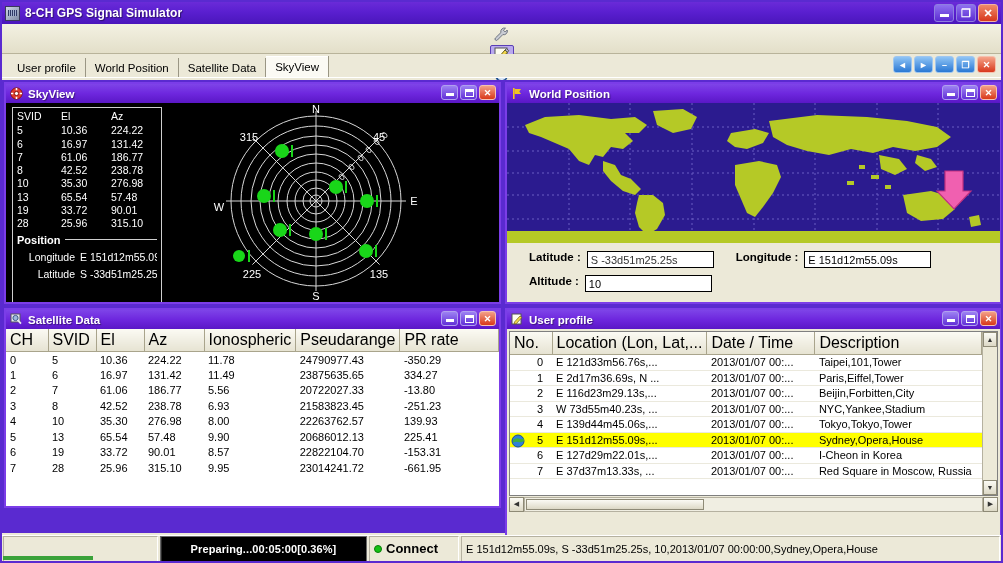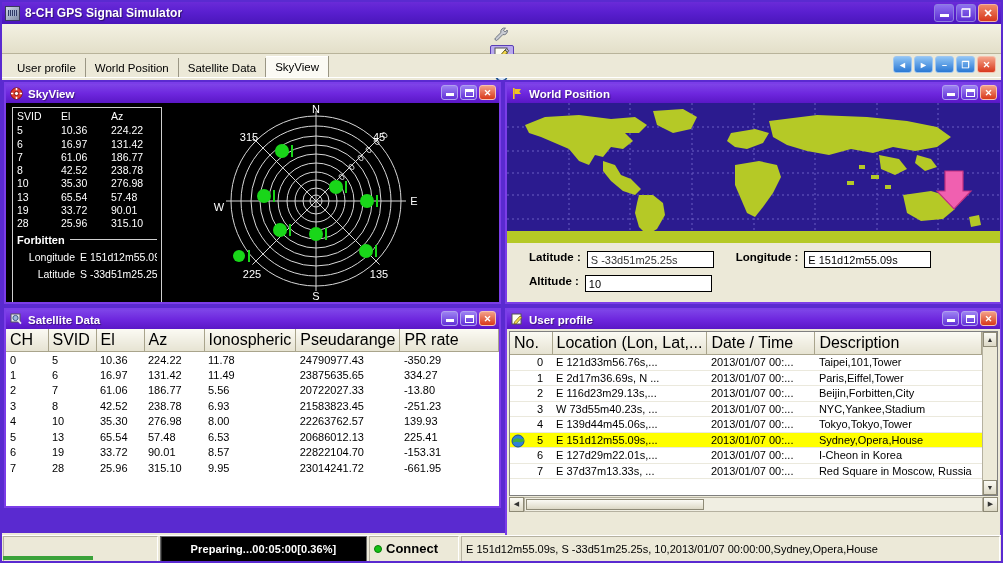--- a/index.html
+++ b/index.html
@@ -464,21 +464,21 @@
                   <td>90.01</td>
                 </tr>
             <tr>
                   <td>28</td>
                   <td>25.96</td>
                   <td>315.10</td>
                 </tr>
           </tbody>
             </table>
           <div class="sky-pos-hdr">
-            <span>Forbitten</span>
+            <span>Position</span>
             <span class="rule"></span>
           </div>
           <div class="sky-pos-row">
             <span class="lbl">Longitude</span>
             <span>E 151d12m55.09s</span>
           </div>
           <div class="sky-pos-row">
             <span class="lbl">Latitude</span>
             <span>S -33d51m25.25s</span>
           </div>
@@ -687,21 +687,21 @@
                 <td>276.98</td>
                 <td>8.00</td>
                 <td>22263762.57</td>
                 <td>139.93</td>
               </tr>
           <tr>
                 <td>5</td>
                 <td>13</td>
                 <td>65.54</td>
                 <td>57.48</td>
-                <td>6.53</td>
+                <td>9.90</td>
                 <td>20686012.13</td>
                 <td>225.41</td>
               </tr>
           <tr>
                 <td>6</td>
                 <td>19</td>
                 <td>33.72</td>
                 <td>90.01</td>
                 <td>8.57</td>
                 <td>22822104.70</td>

